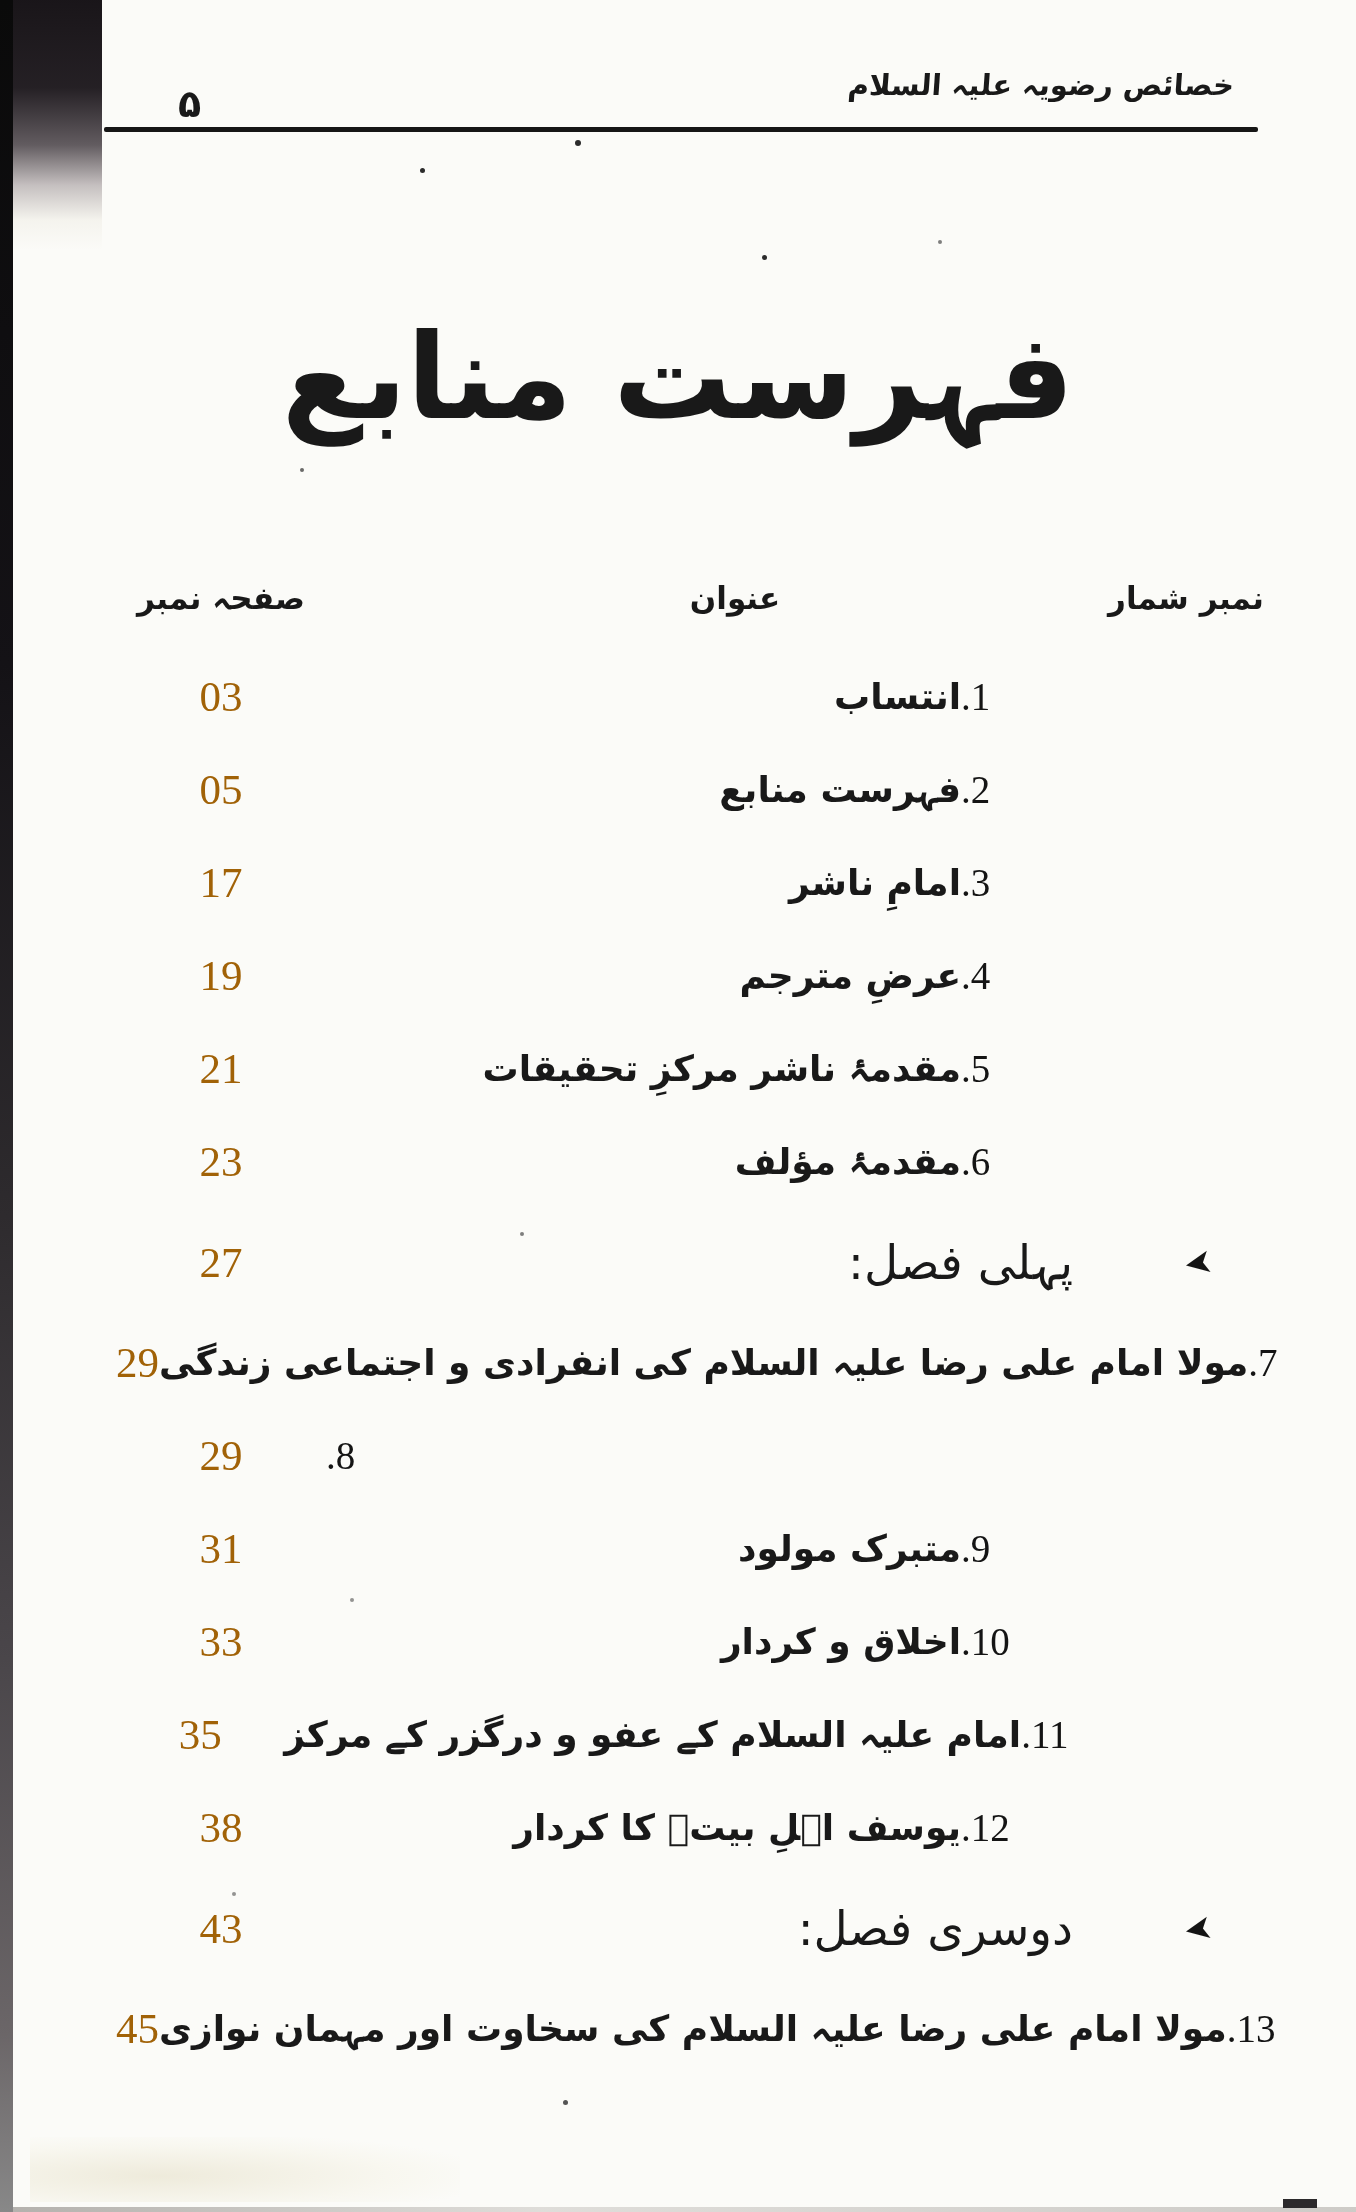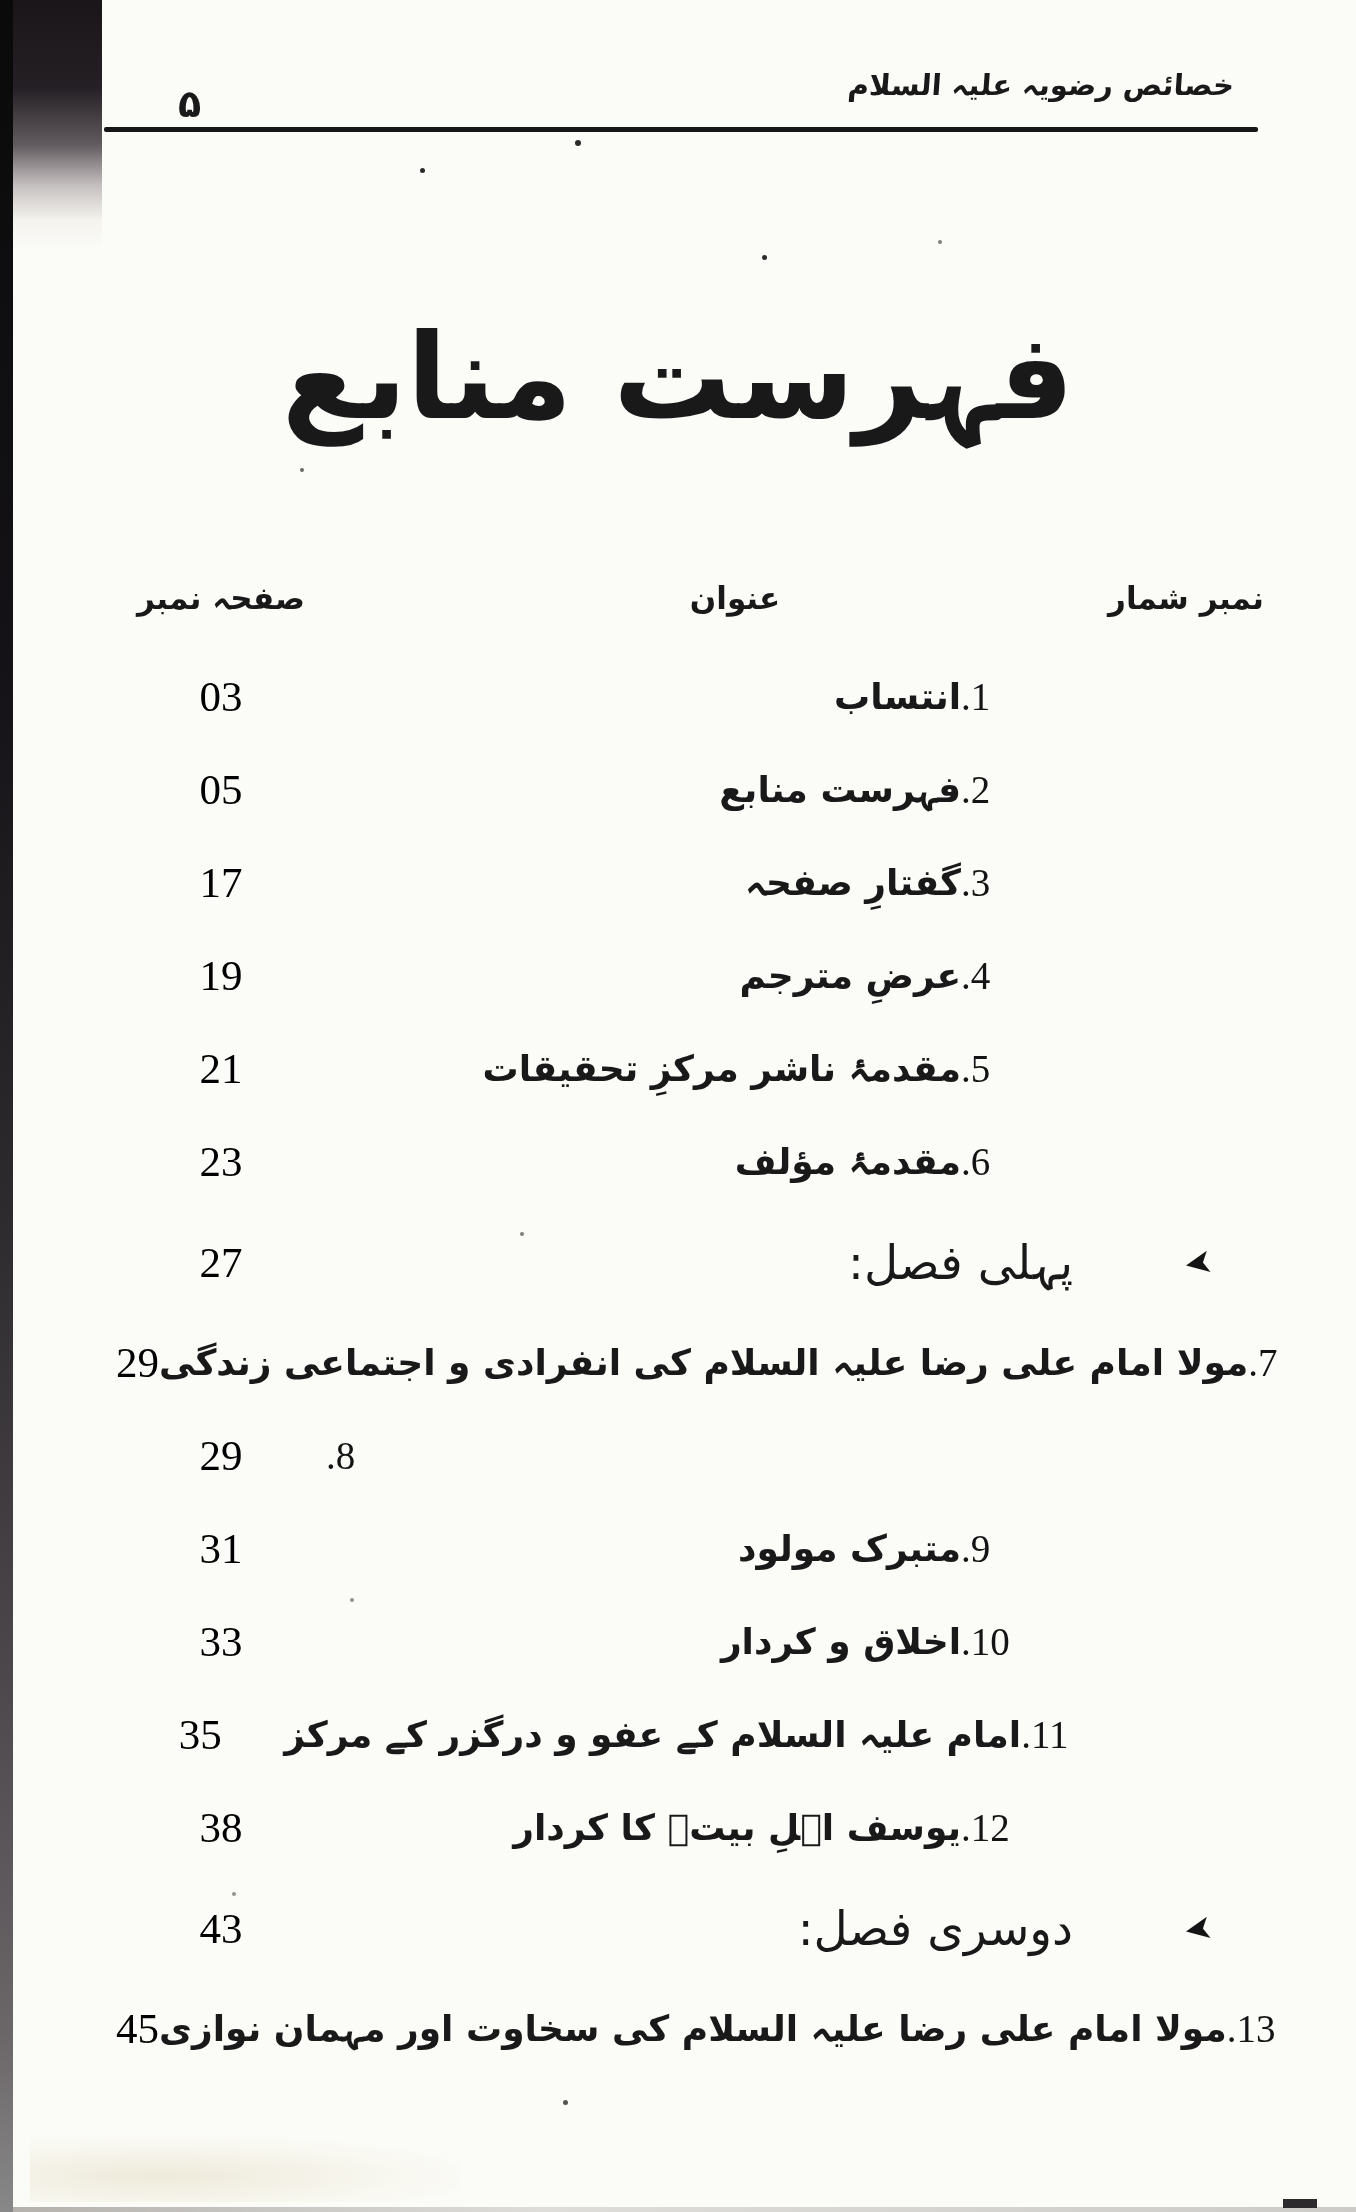--- a/index.html
+++ b/index.html
@@ -139,21 +139,21 @@
     align-items: center;
     height: 93px;
   }
   .row.section { height: 108px; }
 
   .cell-page {
     width: 210px;
     text-align: center;
     font-family: "Liberation Serif", serif;
     font-size: 43px;
-    color: #000000;
+    color: #a16207;
   }
   .cell-title {
     flex: 1;
     direction: rtl;
     text-align: right;
     font-size: 36px;
     font-weight: 600;
     white-space: nowrap;
     letter-spacing: -0.5px;
   }
@@ -224,21 +224,21 @@
 
   <div class="row">
     <div class="cell-page">05</div>
     <div class="cell-title">فہرست منابع</div>
     <div class="cell-serial">2.</div>
     <div class="cell-tail"></div>
   </div>
 
   <div class="row">
     <div class="cell-page">17</div>
-    <div class="cell-title">گفتارِ صفحہ</div>
+    <div class="cell-title">امامِ ناشر</div>
     <div class="cell-serial">3.</div>
     <div class="cell-tail"></div>
   </div>
 
   <div class="row">
     <div class="cell-page">19</div>
     <div class="cell-title">عرضِ مترجم</div>
     <div class="cell-serial">4.</div>
     <div class="cell-tail"></div>
   </div>

